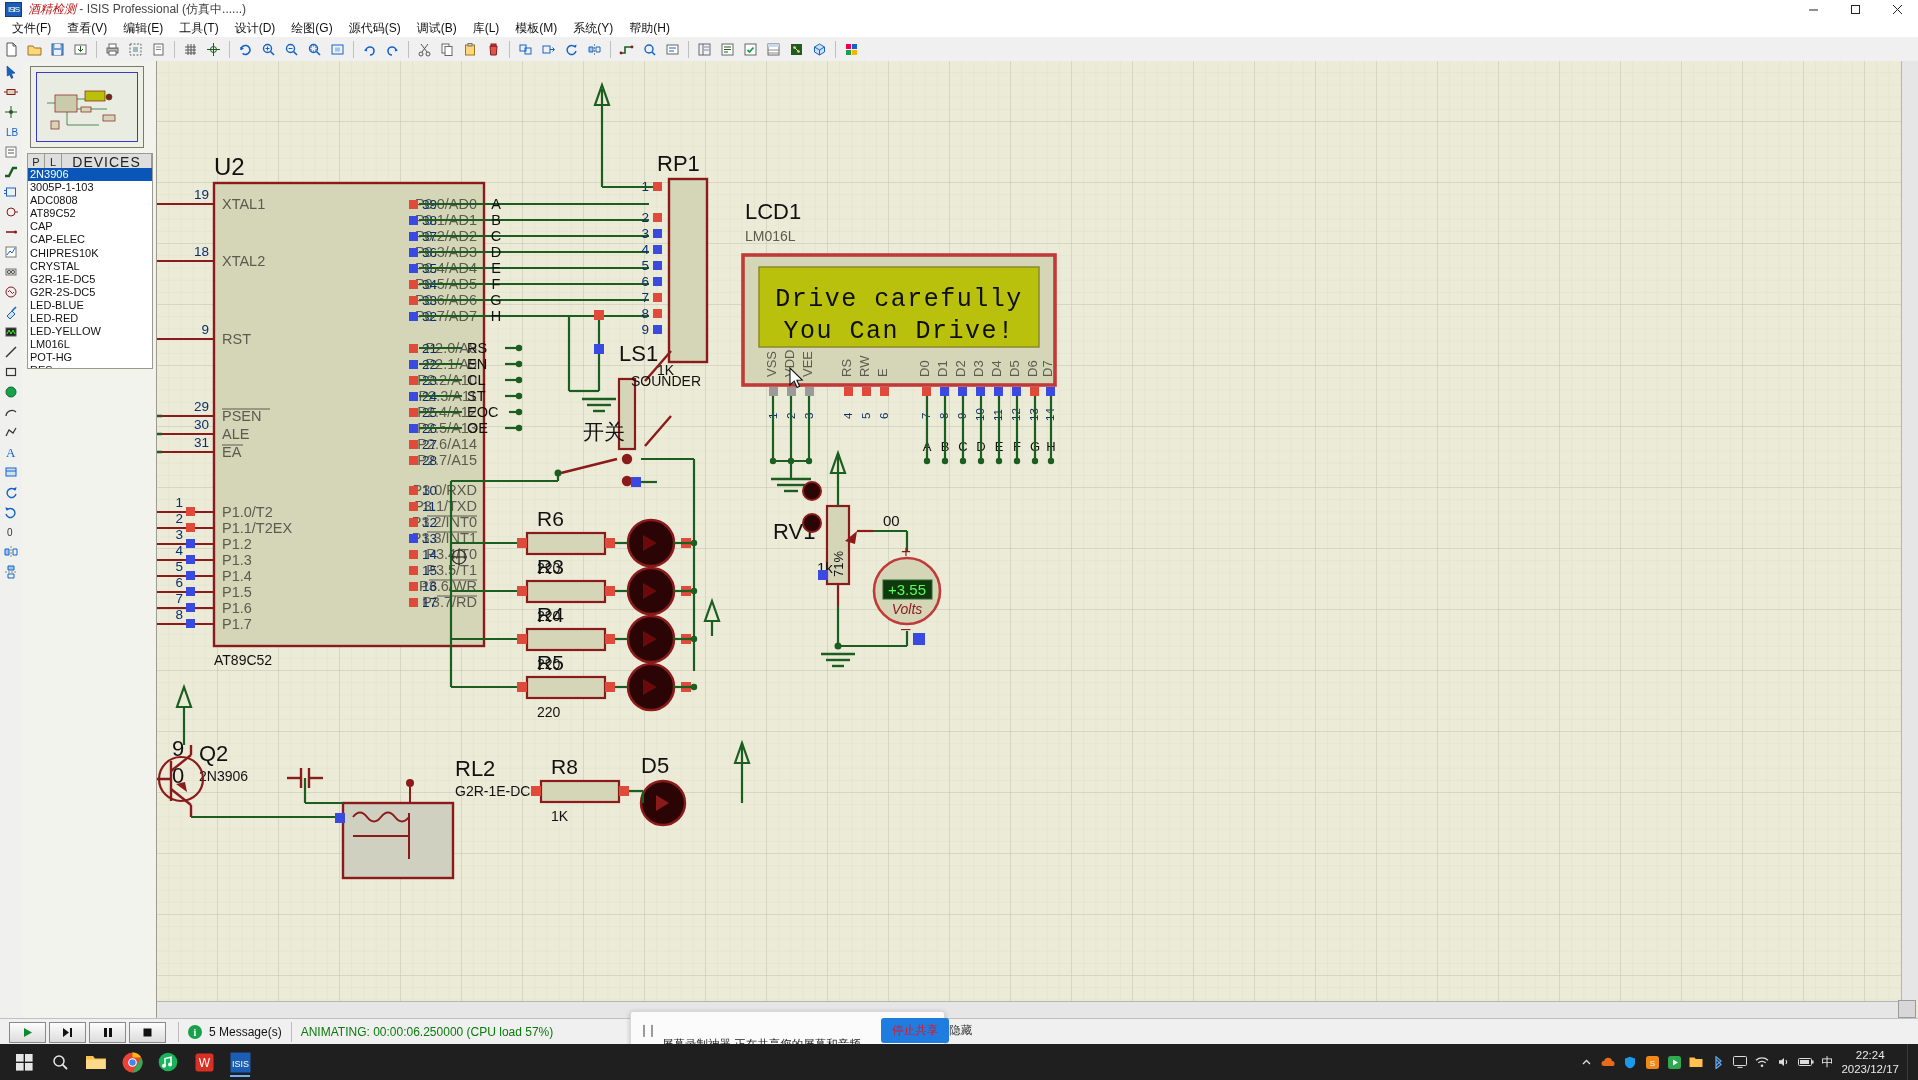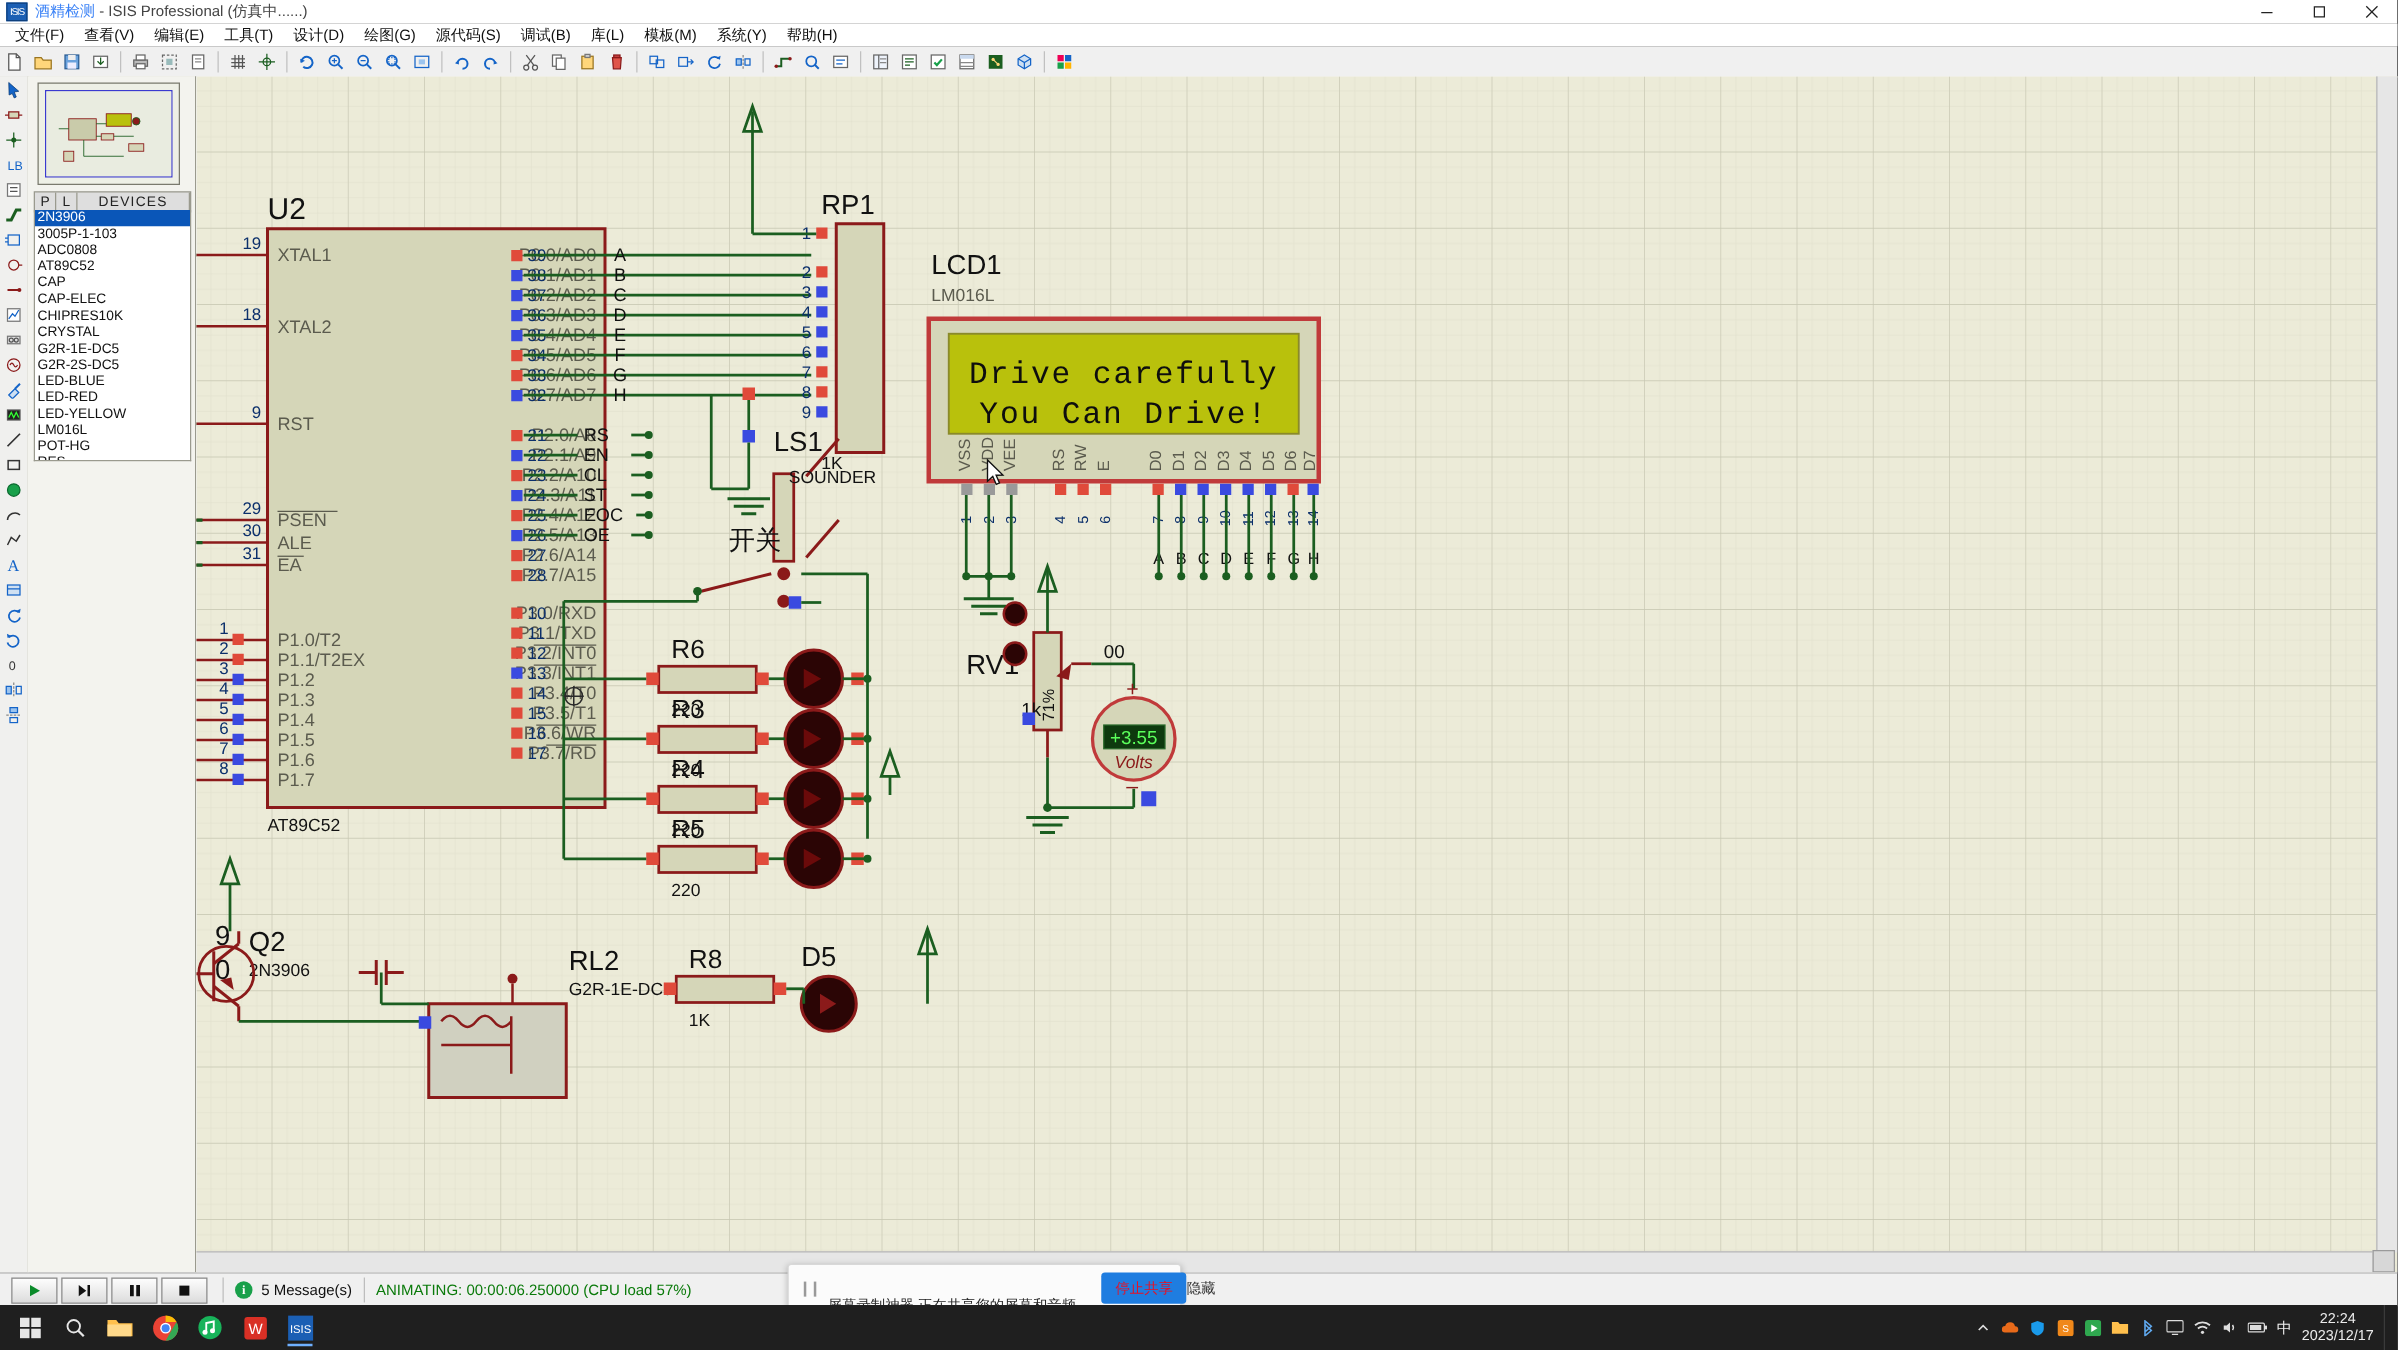--- a/index.html
+++ b/index.html
@@ -3,21 +3,21 @@
 <meta charset="utf-8">
 <style>
   html,body{margin:0;padding:0;background:#0a0a0a;}
   body{width:1918px;height:1080px;overflow:hidden;font-family:"Liberation Sans",sans-serif;}
   #app{position:relative;width:1918px;height:1080px;background:#1b1b1b;}
 
   
   .titlebar{position:absolute;left:0;top:0;width:1918px;height:19px;background:#ffffff;display:flex;align-items:center;}
   .tb-icon{width:15px;height:13px;margin-left:5px;margin-right:6px;background:#1b5fb4;border:1px solid #0d3f7d;color:#fff;font-size:8px;line-height:13px;text-align:center;font-family:"Liberation Sans",sans-serif;letter-spacing:-1px;}
   .tb-title{font-size:12px;color:#111;white-space:nowrap;}
-  .tb-title .t-cn{color:#3b82f6;}
+  .tb-title .t-cn{color:#b91c1c;font-style:italic;}
   .tb-title .t-en{color:#444;}
   .tb-btns{position:absolute;right:0;top:0;height:19px;display:flex;}
   .tb-btn{width:42px;height:19px;display:flex;align-items:center;justify-content:center;font-size:11px;color:#333;}
 
   
   .menubar{position:absolute;left:0;top:19px;width:1918px;height:18px;background:#ffffff;display:flex;align-items:center;padding-left:4px;}
   .menuitem{font-size:12px;color:#111;padding:1px 8px;white-space:nowrap;}
 
   
   .toolbar{position:absolute;left:0;top:37px;width:1918px;height:24px;background:#f0f0f0;border-bottom:1px solid #c8c8c8;display:flex;align-items:center;}
@@ -33,21 +33,21 @@
   .railbtn{width:20px;height:19px;margin:1px;display:flex;align-items:center;justify-content:center;}
 
   
   .leftpanel{position:absolute;left:22px;top:0;width:134px;height:957px;background:#f3f3ee;border-right:1px solid #9a9a8e;}
   .preview{position:absolute;left:8px;top:5px;width:112px;height:80px;background:#eef0e6;border:1px solid #7a7a6e;}
   .preview-inner{position:absolute;left:5px;top:5px;right:5px;bottom:5px;border:1px solid #3a3ad0;background:#e9ece0;overflow:hidden;}
   .devhdr{position:absolute;left:5px;top:92px;width:124px;height:15px;background:#dedede;border:1px solid #9a9a8e;display:flex;align-items:center;font-size:11px;color:#222;}
   .devhdr .cell{border-right:1px solid #9a9a8e;height:100%;display:flex;align-items:center;justify-content:center;}
   .devhdr .pc{width:16px;}
   .devhdr .lc{width:16px;}
-  .devhdr .dc{flex:1;justify-content:center;letter-spacing:1px;font-size:11px;}
+  .devhdr .dc{flex:1;justify-content:center;letter-spacing:1px;font-size:14px;}
   .devlist{position:absolute;left:5px;top:107px;width:124px;height:200px;background:#ffffff;border:1px solid #9a9a8e;border-top:none;overflow:hidden;}
   .devitem{font-size:11px;color:#111;padding:0 2px;height:13.1px;line-height:13.1px;white-space:nowrap;font-family:"Liberation Sans",sans-serif;}
   .devitem.sel{background:#0a56b8;color:#ffffff;}
 
   
   .canvas{position:absolute;left:157px;top:0;right:0;bottom:0;background:#ffffff;overflow:hidden;}
   .canvas svg{display:block;}
 
   
   .statusbar{position:absolute;left:0;top:1018px;width:1918px;height:26px;background:#f0f0f0;border-top:1px solid #c0c0c0;display:flex;align-items:center;}

